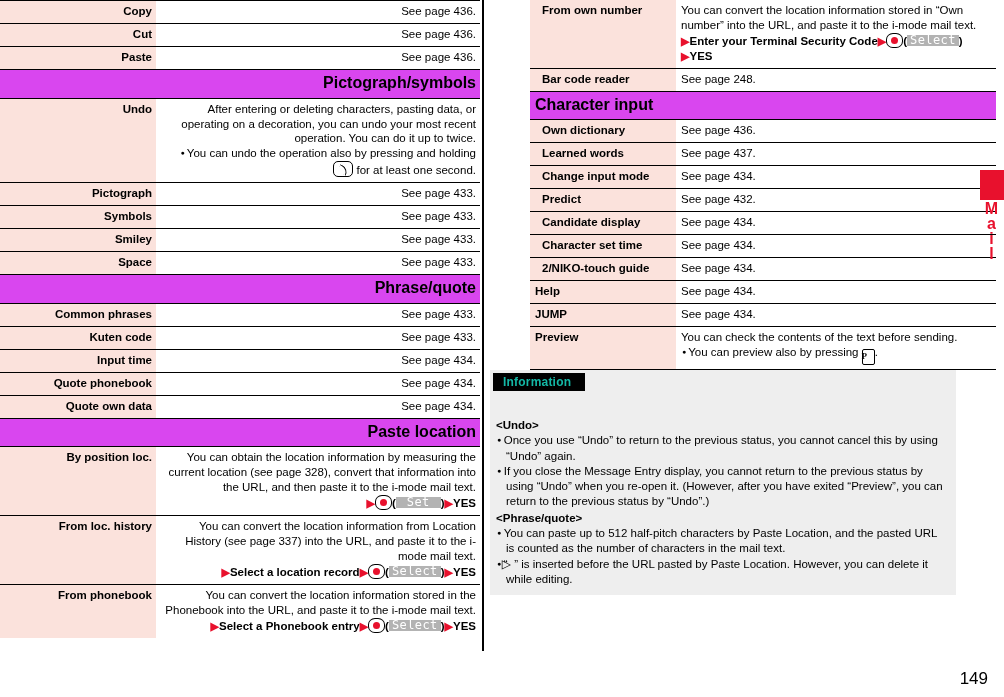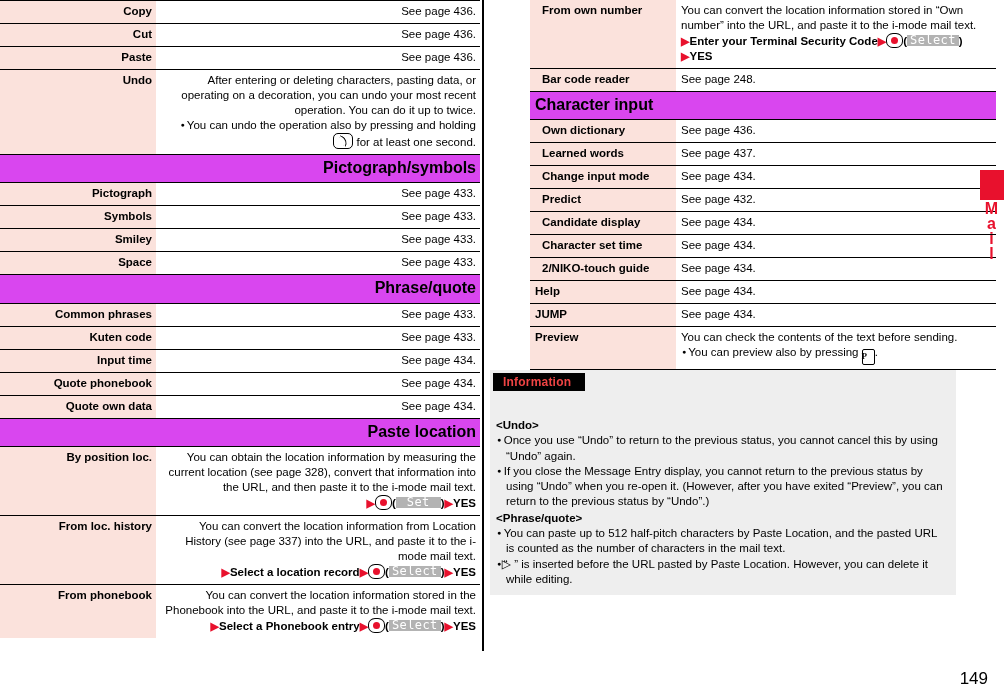--- a/index.html
+++ b/index.html
@@ -100,21 +100,21 @@
   .otri{display:inline-block;color:#000;font-size:12px;line-height:10px;}
 
   
   .infobox{
     position:absolute;left:490px;top:370px;width:466px;
     background:#eeeeee;
     padding:0 0 8px 0;
     box-sizing:border-box;
   }
   .info-title{
-    display:inline-block;background:#000;color:#ef4444;font-weight:bold;
+    display:inline-block;background:#000;color:#14b8a6;font-weight:bold;
     font-size:12px;padding:2px 14px 2px 10px;margin:3px 0 2px 3px;
     letter-spacing:0.2px;
   }
   .info-body{padding:0 8px 0 6px;font-size:11.5px;line-height:1.33;margin-top:25px;}
   .info-h{font-weight:bold;margin:1px 0 0 0;}
   .info-li{display:block;text-indent:-9px;padding-left:10px;margin:0;}
   .info-li:before{content:"\25CF";font-size:7px;vertical-align:2px;margin-right:2.5px;}
 
   
   .sidetab{position:absolute;left:980px;top:170px;width:24px;height:30px;background:#e8112d;}
@@ -154,32 +154,32 @@
       <tr>
         <td class="lbl" colspan="3">Cut</td>
         <td class="val">See page 436.</td>
       </tr>
       <tr>
         <td class="lbl" colspan="3">Paste</td>
         <td class="val">See page 436.</td>
       </tr>
 
       <tr>
+        <td class="sect" colspan="4">Pictograph/symbols</td>
+      </tr>
+
+      <tr>
         <td class="lbl" colspan="3">Undo</td>
         <td class="val">
           <span>After entering or deleting characters, pasting data, or operating on a decoration, you can undo your most recent operation. You can do it up to twice.</span>
           <span class="bul"><span>You can undo the operation also by pressing and holding</span>
             <span class="keyclear"></span>
             <span>for at least one second.</span>
           </span>
         </td>
-      </tr>
-
-      <tr>
-        <td class="sect" colspan="4">Pictograph/symbols</td>
       </tr>
       <tr>
         <td class="ind"></td>
         <td class="lbl" colspan="2">Pictograph</td>
         <td class="val">See page 433.</td>
       </tr>
       <tr>
         <td class="ind"></td>
         <td class="lbl" colspan="2">Symbols</td>
         <td class="val">See page 433.</td>

